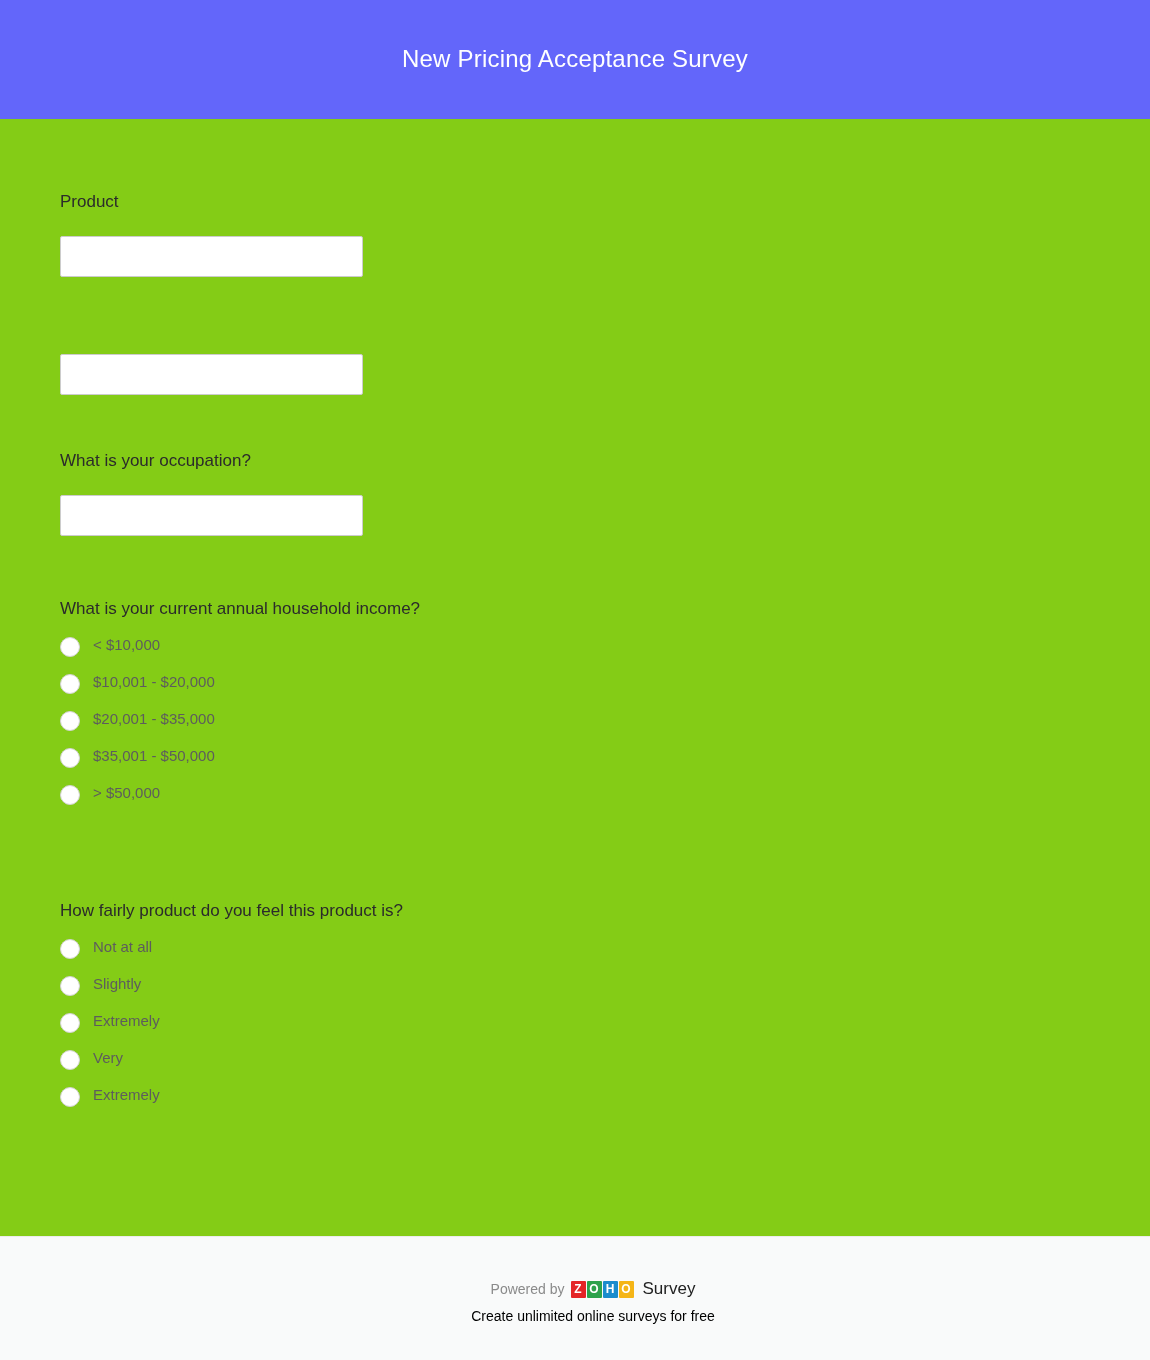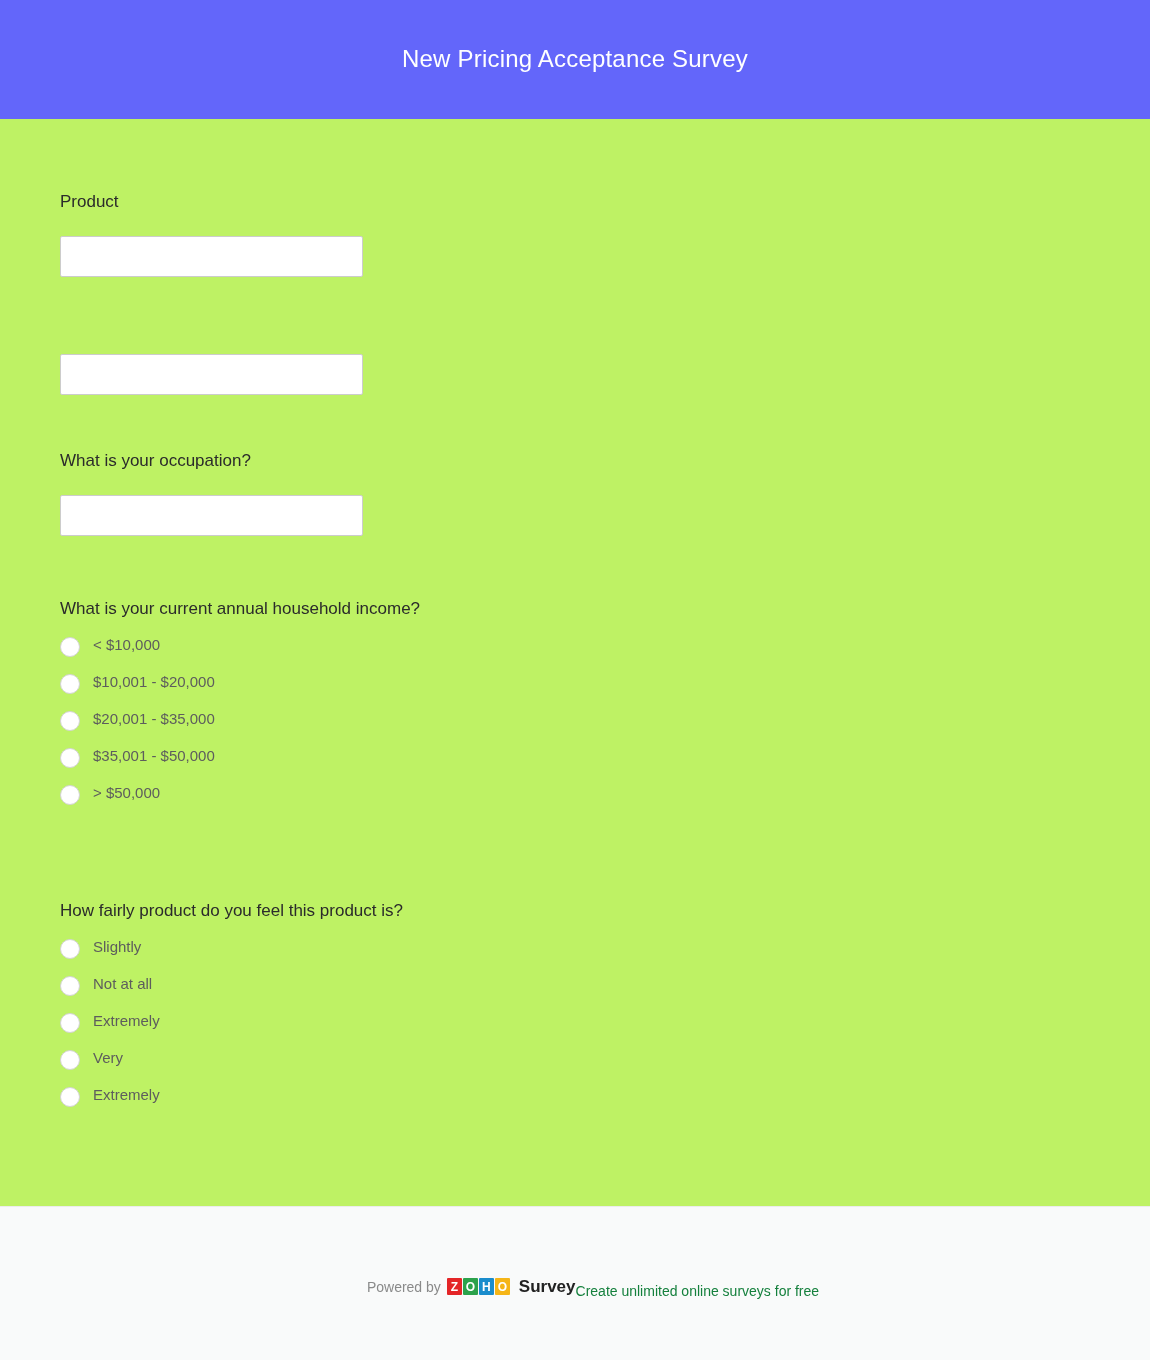--- a/index.html
+++ b/index.html
@@ -38,21 +38,21 @@
     font-size: 24px;
     font-weight: 400;
     letter-spacing: 0.2px;
     line-height: 1.2;
     text-align: center;
   }
 
   
   .survey-body {
     flex: 1 1 auto;
-    background: #bef264;
+    background: #84cc16;
     padding: 0 0 0 0;
   }
   .form-inner {
     padding: 72px 60px 0 60px;
   }
 
   .question-block { margin-bottom: 0; }
 
   .q-text {
     font-size: 17px;
@@ -106,22 +106,23 @@
     font-size: 15px;
     color: #5d5d5d;
     line-height: 1;
   }
 
   
   .survey-footer {
     flex: 0 0 auto;
     border-top: 1px solid #ececec;
     background: #f9fafa;
-    height: 154px;
-    display: flex;
+    height: 124px;
+    display: flex;
+    flex-direction: column;
     align-items: center;
     justify-content: center;
     padding-top: 6px;
     padding-left: 36px;
   }
   .powered-row {
     display: flex;
     align-items: center;
     justify-content: center;
     gap: 6px;
@@ -147,28 +148,28 @@
     font-family: "Liberation Sans", sans-serif;
     border-radius: 1px;
     line-height: 1;
   }
   .zoho-tile.t0 { background: #e42527; }
   .zoho-tile.t1 { background: #2ca24b; }
   .zoho-tile.t2 { background: #1a8ccc; }
   .zoho-tile.t3 { background: #f5b517; }
   .survey-word {
     font-size: 17px;
-    font-weight: bold;
+    font-weight: normal;
     color: #222222;
     margin-left: 3px;
   }
   .footer-tagline {
     margin-top: 9px;
     font-size: 14px;
-    color: #15803d;
+    color: #000000;
   }
 </style>
 </head>
 <body>
 
 <div class="page">
 
   <div class="survey-header">
     <h1 class="survey-title">New Pricing Acceptance Survey</h1>
   </div>
@@ -222,25 +223,25 @@
         </ul>
       </div>
 
       <div class="gap-question"></div>
 
       <div class="question-block">
         <div class="q-text">How fairly product do you feel this product is?</div>
         <ul class="options-list">
           <li class="option-row">
             <span class="radio-circle"></span>
+            <span class="option-label">Not at all</span>
+          </li>
+          <li class="option-row">
+            <span class="radio-circle"></span>
             <span class="option-label">Slightly</span>
-          </li>
-          <li class="option-row">
-            <span class="radio-circle"></span>
-            <span class="option-label">Not at all</span>
           </li>
           <li class="option-row">
             <span class="radio-circle"></span>
             <span class="option-label">Extremely</span>
           </li>
           <li class="option-row">
             <span class="radio-circle"></span>
             <span class="option-label">Very</span>
           </li>
           <li class="option-row">

